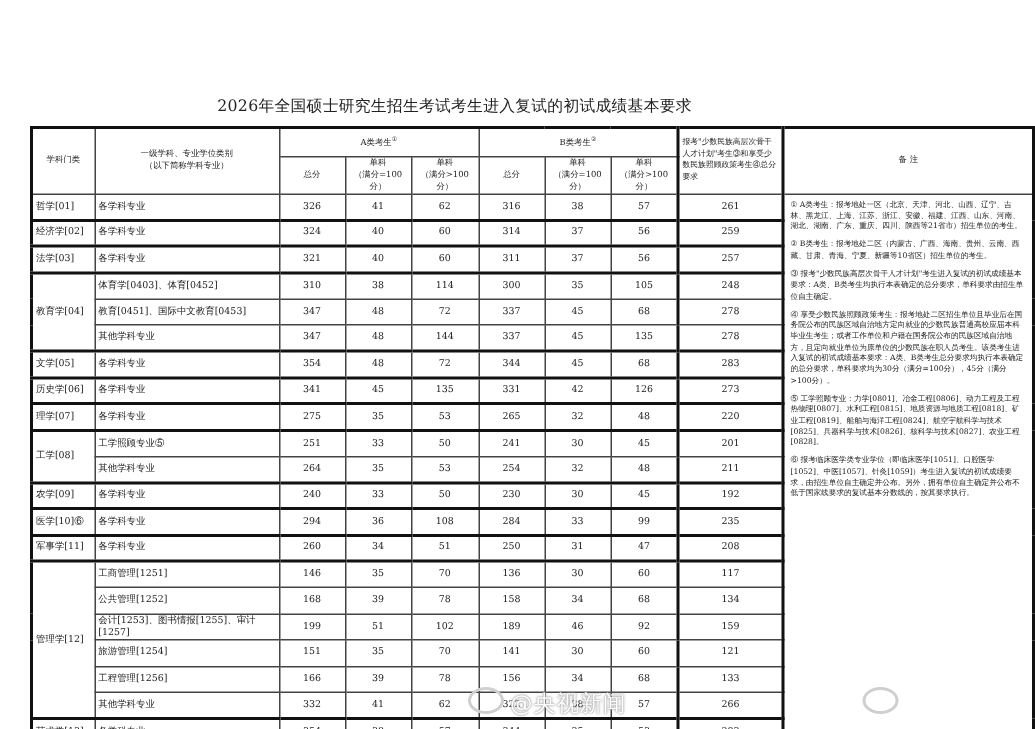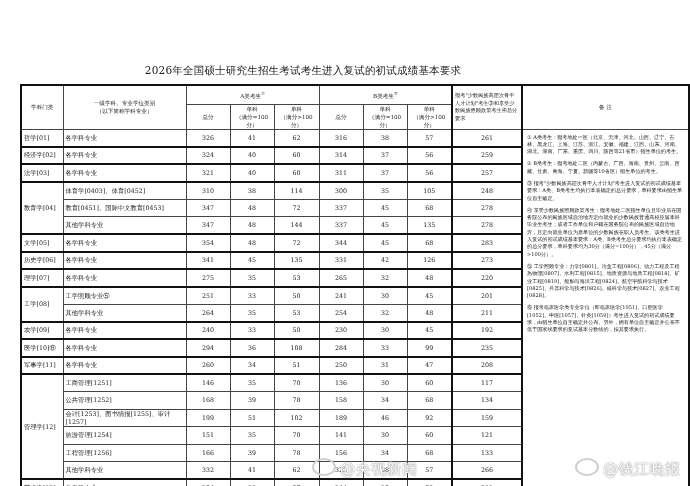--- a/index.html
+++ b/index.html
@@ -310,13 +310,13 @@
         <td class="num">57</td>
         <td class="num">344</td>
         <td class="num">35</td>
         <td class="num">53</td>
         <td class="num sep-col">283</td>
       </tr>
     </tbody>
 </table>
 
 <div class="watermark" style="left:312px;"><span class="wb-icon"></span><span>@央视新闻</span></div>
-<div class="watermark" style="left:575px;"><span class="wb-icon"></span><span>@钱江晚报</span></div>
+<div class="watermark" style="left:575px;"><span class="wb-icon"></span></div>
 
 </body></html>

